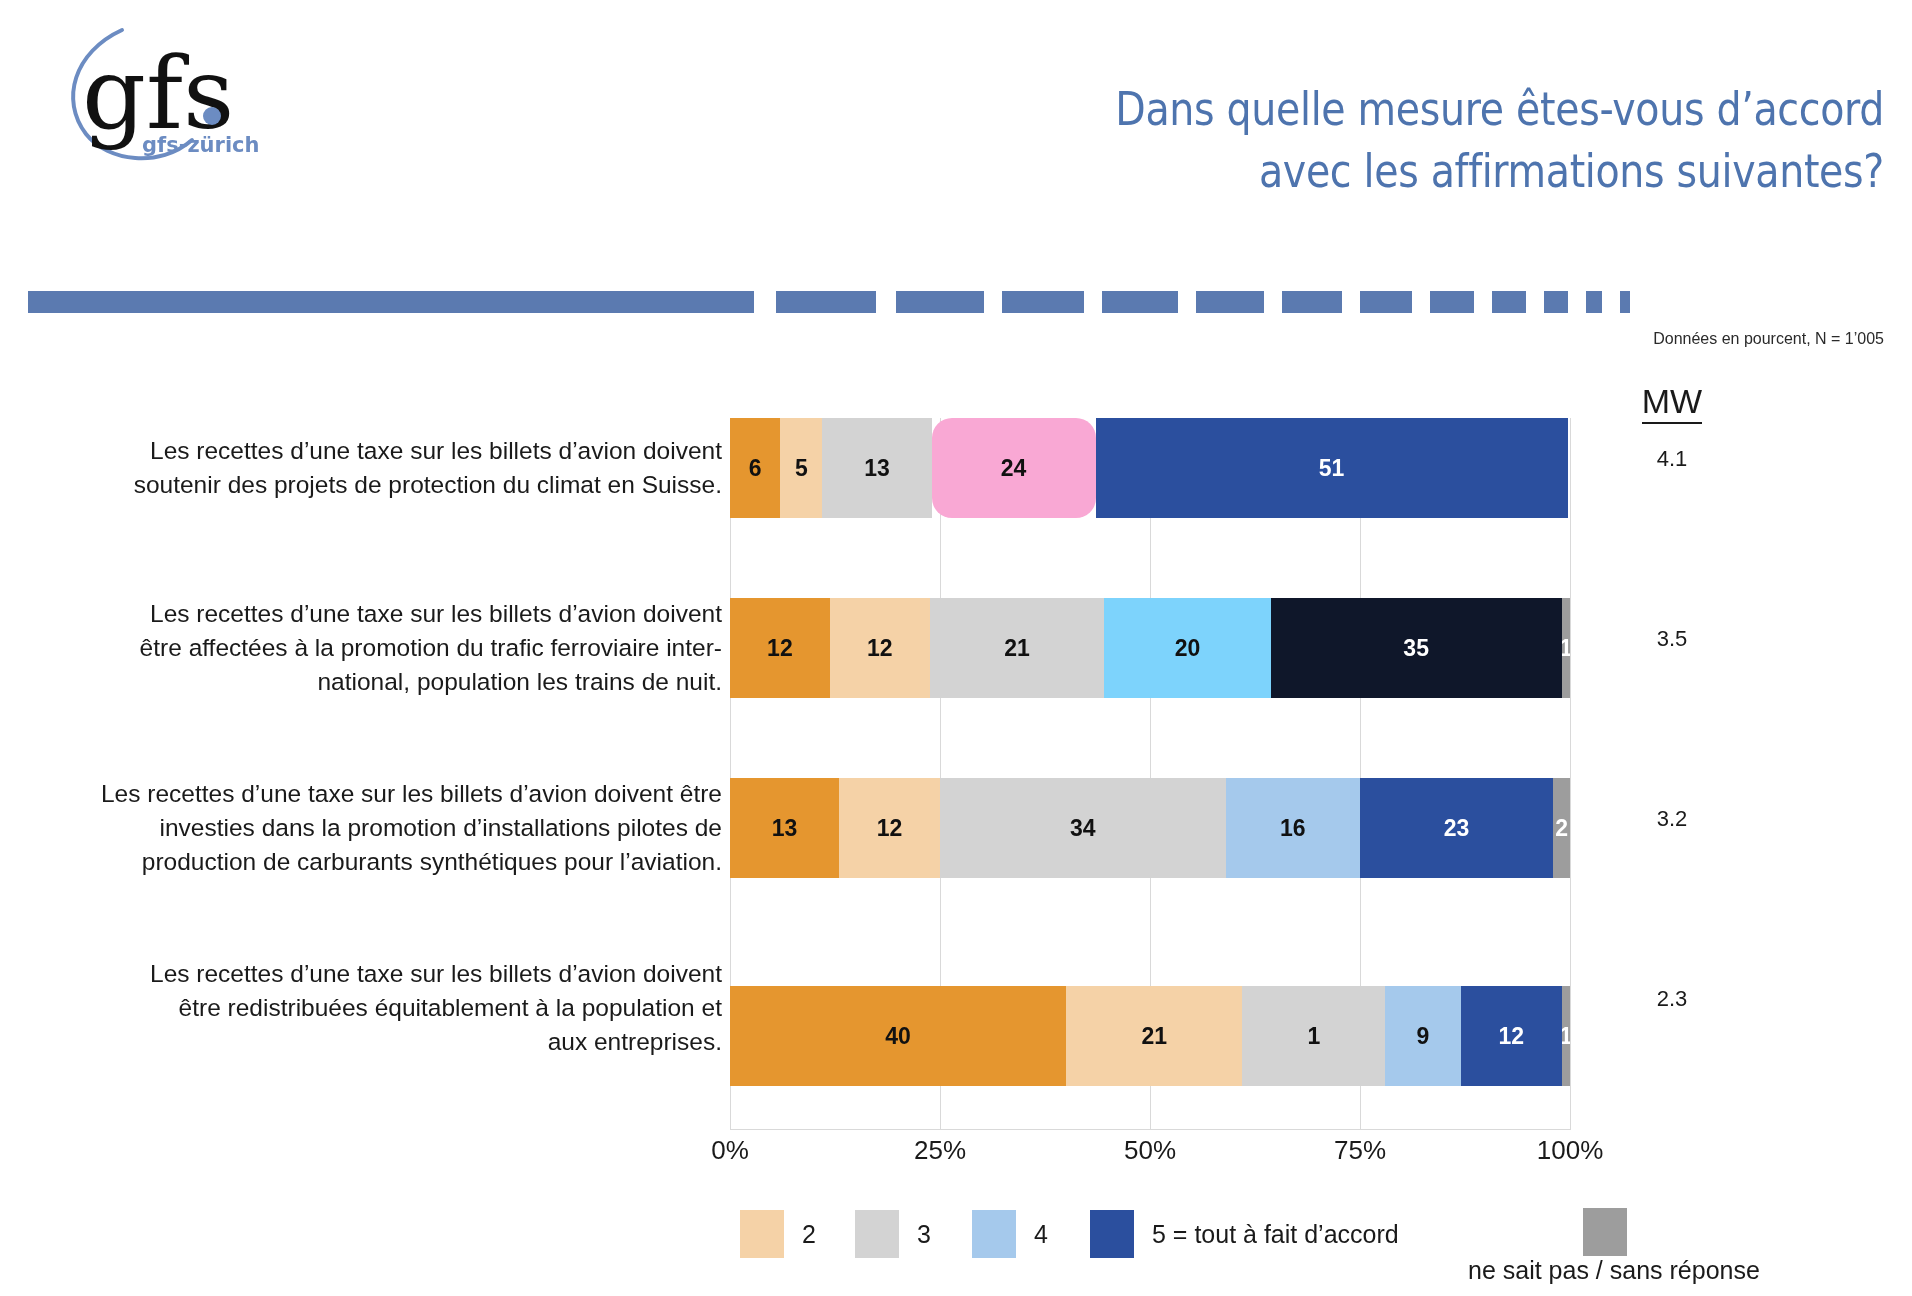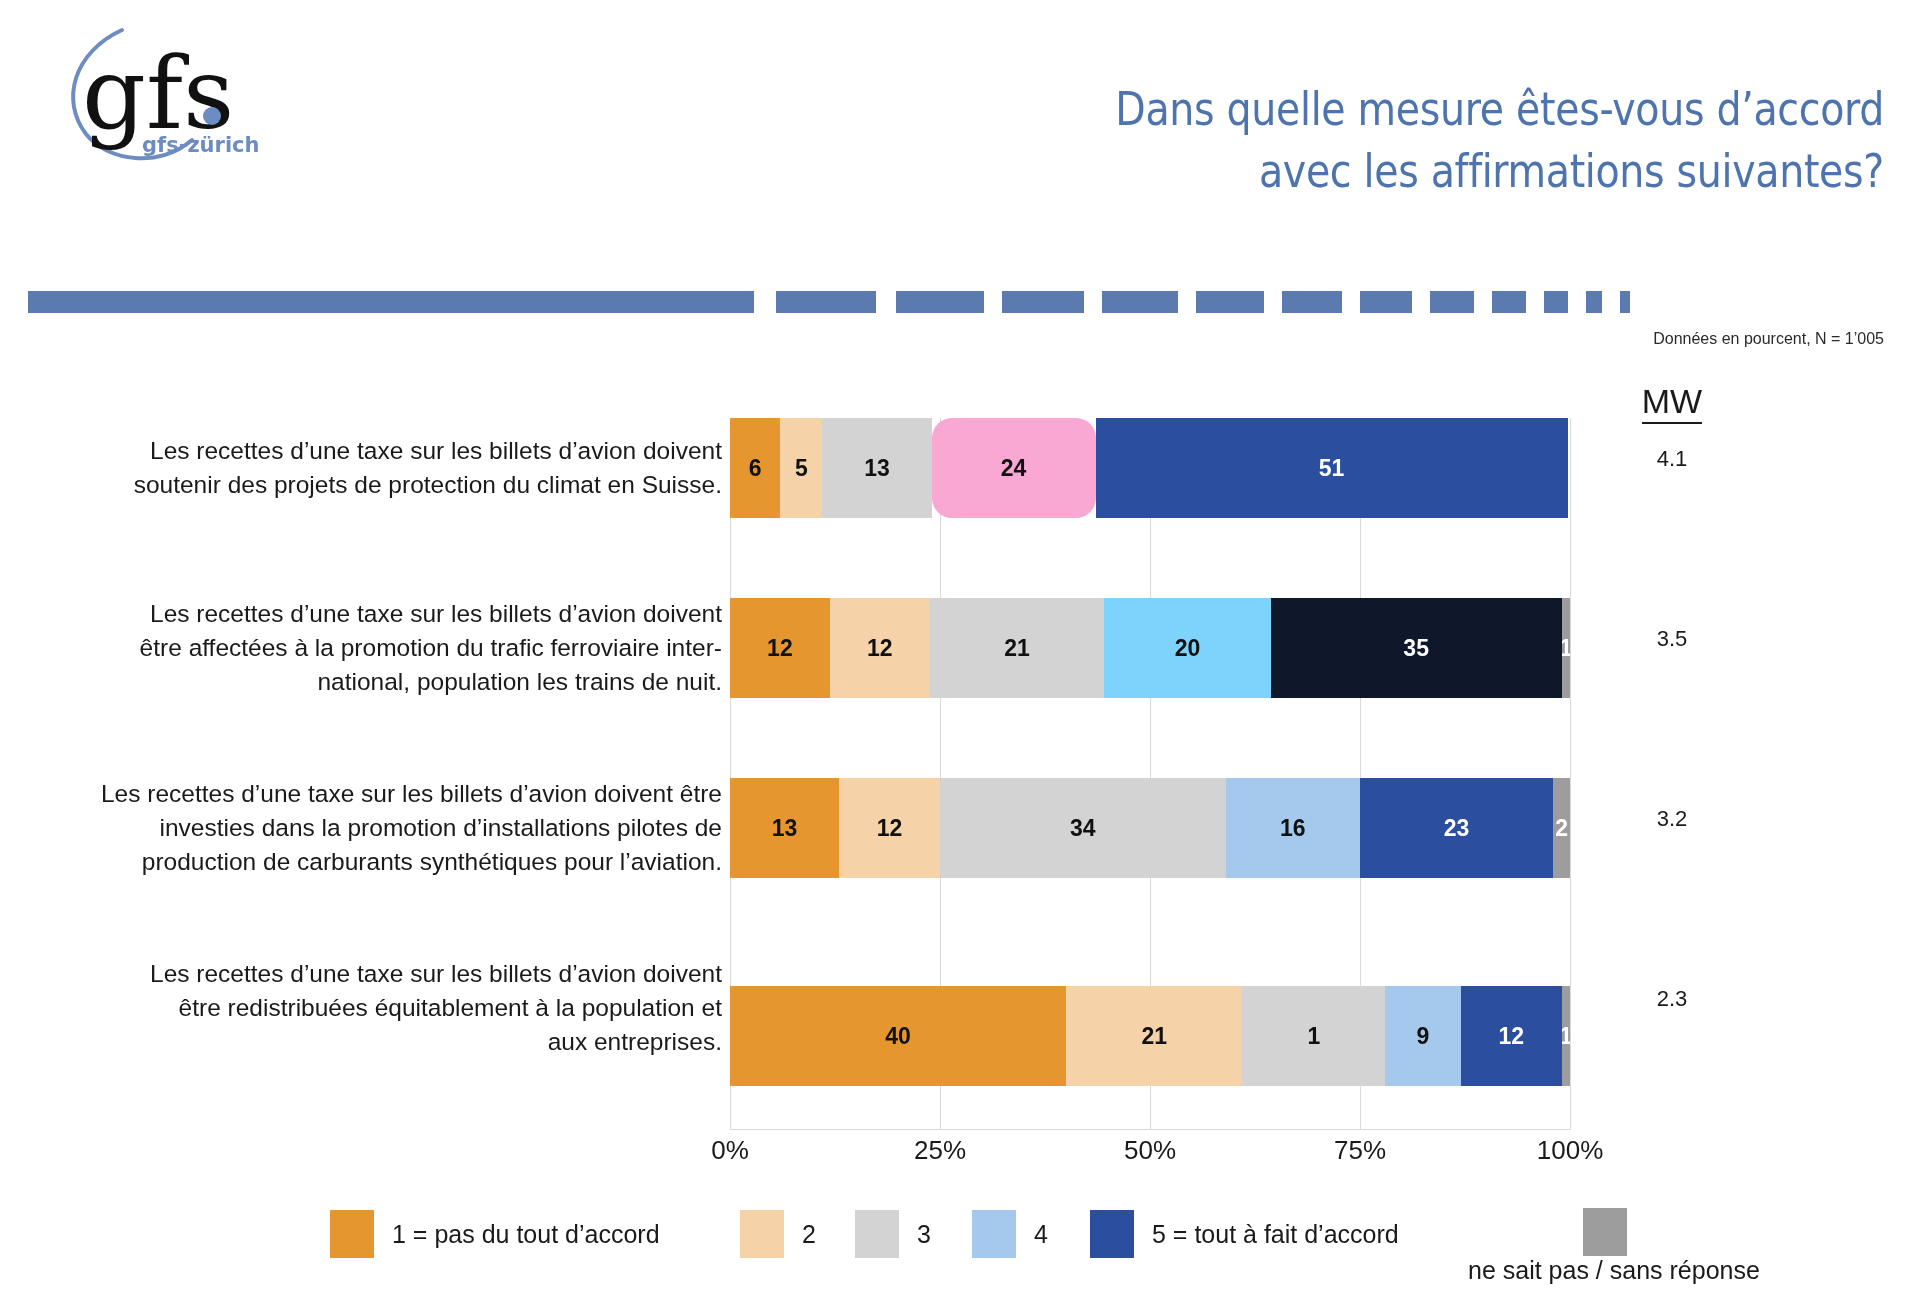--- a/index.html
+++ b/index.html
@@ -270,24 +270,20 @@
       <div class="seg light" style="width: 336px; background: rgb(229, 150, 47);">40</div>
       <div class="seg light" style="width: 176.4px; background: rgb(245, 210, 167);">21</div>
       <div class="seg light" style="width: 142.8px; background: rgb(211, 211, 211);">1</div>
       <div class="seg light" style="width: 75.6px; background: rgb(165, 201, 236);">9</div>
       <div class="seg dark" style="width: 100.8px; background: rgb(43, 79, 158);">12</div>
       <div class="seg dark" style="width: 8.4px; background: rgb(157, 157, 157);">1</div>
     </div>
   </div>
 
 <div id="legend">
-    <div class="leg-item" style="left: 330px;">
-      <div class="leg-swatch" style="background: rgb(229, 150, 47);"></div>
-      <div class="leg-text">1 = pas du tout d’accord</div>
-    </div>
     <div class="leg-item" style="left: 740px;">
       <div class="leg-swatch" style="background: rgb(245, 210, 167);"></div>
       <div class="leg-text">2</div>
     </div>
     <div class="leg-item" style="left: 855px;">
       <div class="leg-swatch" style="background: rgb(211, 211, 211);"></div>
       <div class="leg-text">3</div>
     </div>
     <div class="leg-item" style="left: 972px;">
       <div class="leg-swatch" style="background: rgb(165, 201, 236);"></div>

